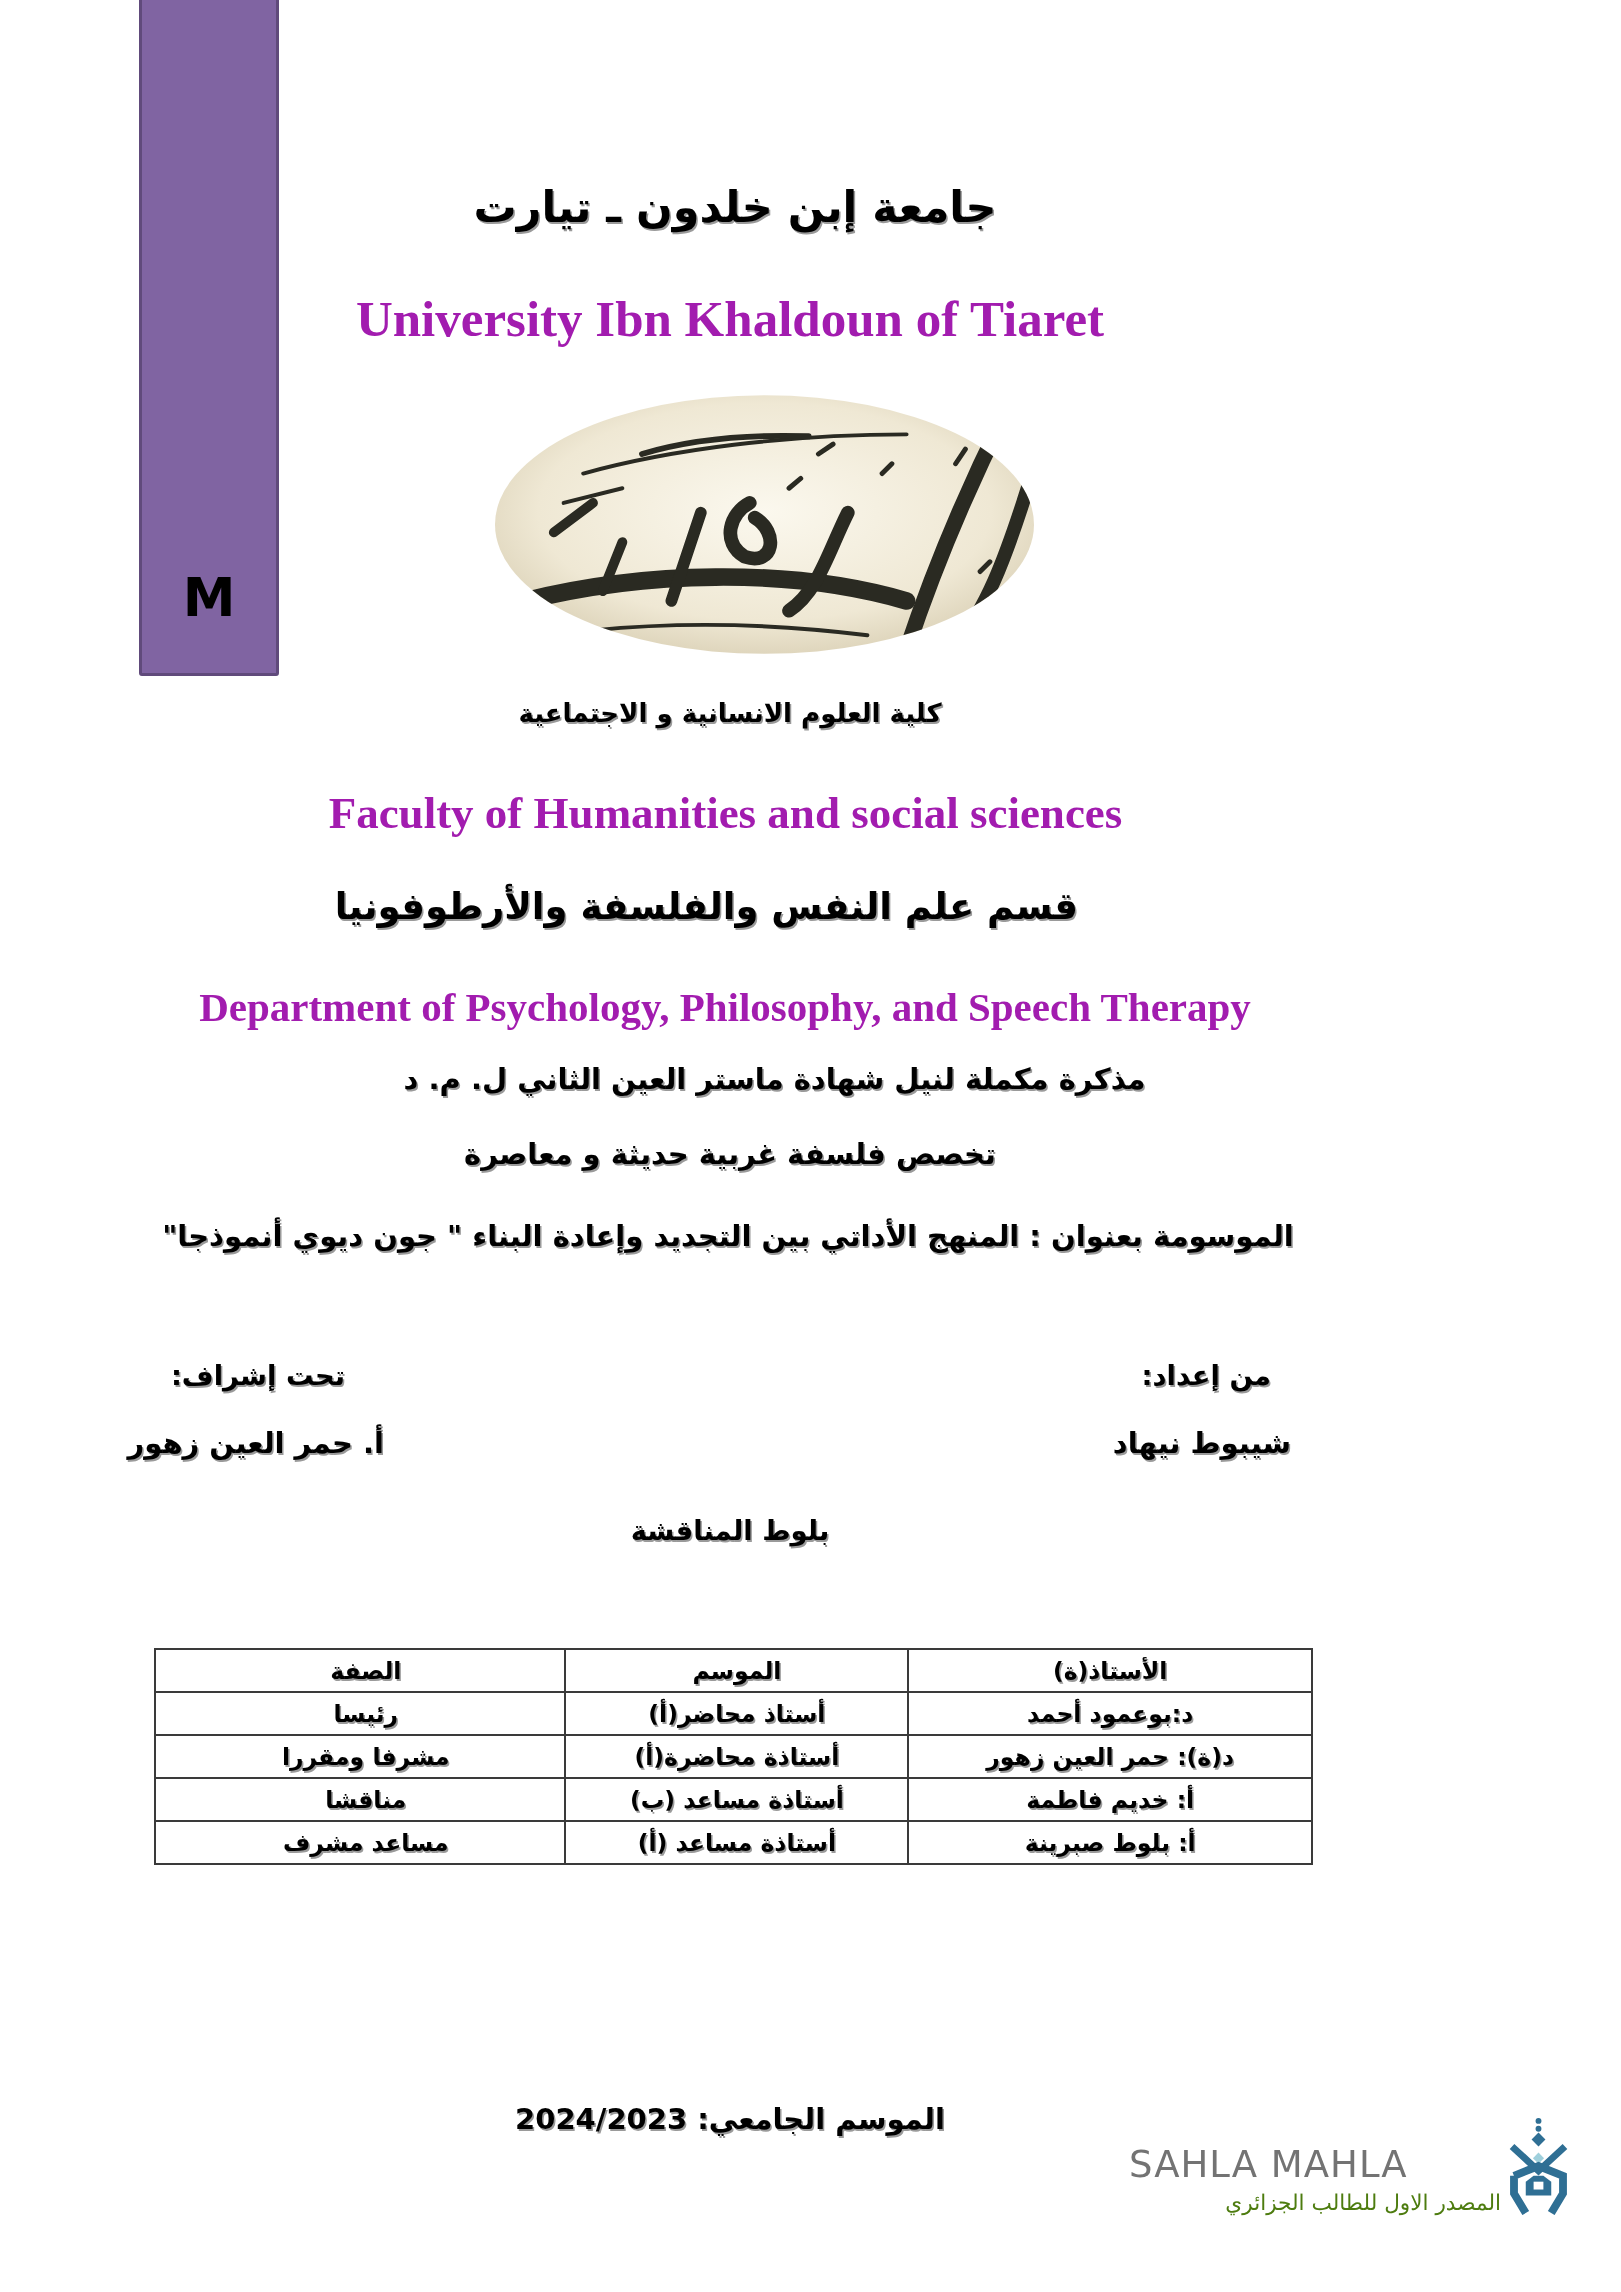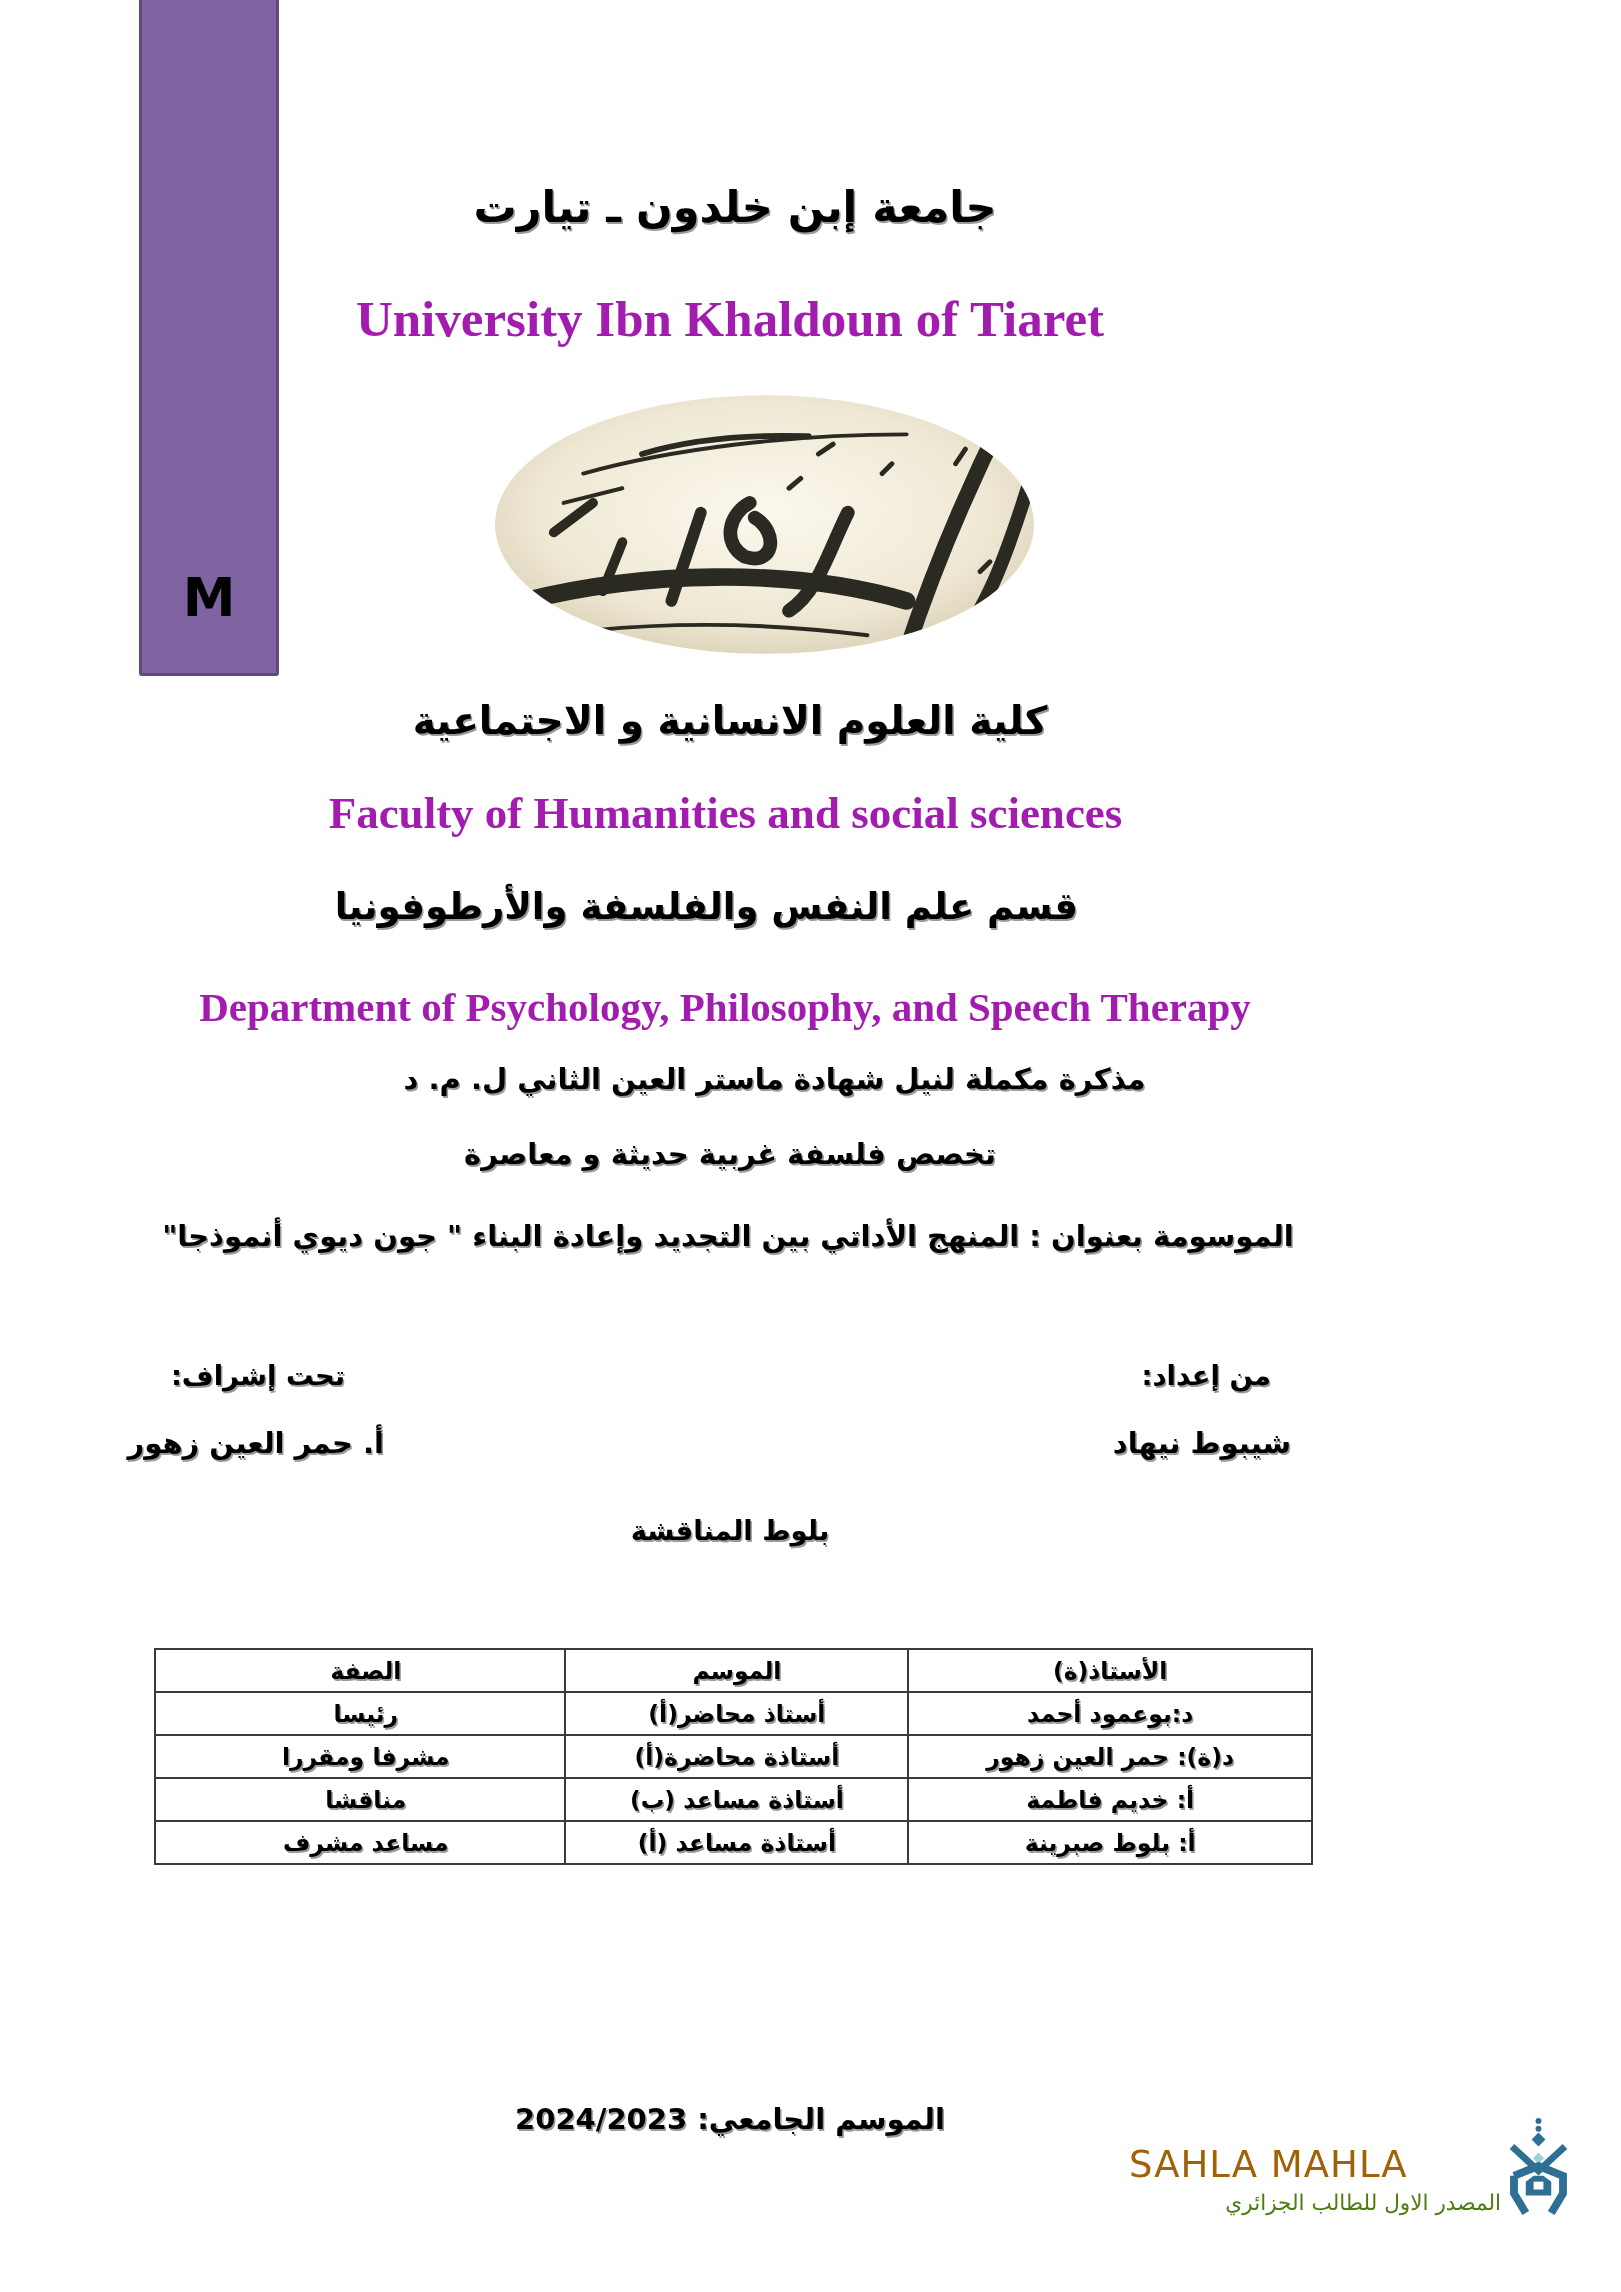--- a/index.html
+++ b/index.html
@@ -36,21 +36,21 @@
       text-align: center; color: #000; text-shadow: 1.5px 1.5px 0 #9a9a9a;
     }
     #committee-table td.c1 { width: 387px; padding-left: 19px; }
     #committee-table td.c2 { width: 329px; }
     #committee-table td.c3 { width: 391px; }
 
     
     #sahla-logo { left: 1127px; top: 2117px; width: 451px; height: 108px; }
     #sahla-name {
       position: absolute; left: 2px; top: 25.5px;
-      font-family: "DejaVu Sans", sans-serif; font-size: 37px; color: #a16207; letter-spacing: 1px;
+      font-family: "DejaVu Sans", sans-serif; font-size: 37px; color: #737373; letter-spacing: 1px;
       white-space: nowrap;
     }
     #sahla-tagline {
       position: absolute; left: 2px; top: 73px; width: 372px; direction: rtl; text-align: right;
       font-family: "DejaVu Serif", serif; font-size: 21.6px; color: #4d7c0f; white-space: nowrap;
     }
     #sahla-emblem { position: absolute; left: 377px; top: 0px; width: 69px; height: 98px; }
   </style>
 </head>
 <body>
@@ -86,21 +86,21 @@
       <path d="M60 140 L 100 110" stroke-width="10"></path>
       <path d="M90 80 C 180 55, 300 40, 420 40" stroke-width="4"></path>
       <path d="M150 60 C 200 45, 260 40, 320 42" stroke-width="6"></path>
       <path d="M70 110 L 130 95" stroke-width="4"></path>
       <path d="M100 240 C 200 230, 300 235, 380 245" stroke-width="4"></path>
       <path d="M330 60 L 345 50 M 395 80 L 405 70 M 300 95 L 312 85 M 470 70 L 480 55 M 495 180 L 505 170" stroke-width="5"></path>
     </g>
   </svg>
 </div>
 
-<div class="abs ar center" style="left:392px; width:676px; top:698px; font-size:39px;">كلية العلوم الانسانية و الاجتماعية</div>
+<div class="abs ar center" style="left:392px; width:676px; top:698px; font-size:26px;">كلية العلوم الانسانية و الاجتماعية</div>
 <div class="abs en center" style="left:255px; width:941px; top:787px; font-size:45px;">Faculty of Humanities and social sciences</div>
 
 <div class="abs ar center" style="left:392px; width:686px; top:885px; font-size:37px;">قسم علم النفس والفلسفة والأرطوفونيا</div>
 <div class="abs en center" style="left:137px; width:1176px; top:983px; font-size:41px;">Department of Psychology, Philosophy, and Speech Therapy</div>
 
 <div class="abs ar center" style="left:392px; width:765px; top:1062px; font-size:29px;">مذكرة مكملة لنيل شهادة ماستر العين الثاني ل. م. د</div>
 <div class="abs ar center" style="left:392px; width:676px; top:1137px; font-size:29px;">تخصص فلسفة غربية حديثة و معاصرة</div>
 <div class="abs ar center" style="left:118px; width:1220px; top:1219px; font-size:29px;">الموسومة بعنوان : المنهج الأداتي بين التجديد وإعادة البناء " جون ديوي أنموذجا"</div>
 
 <div class="abs ar" style="right:350px; top:1360px; font-size:27.4px;">من إعداد:</div>

